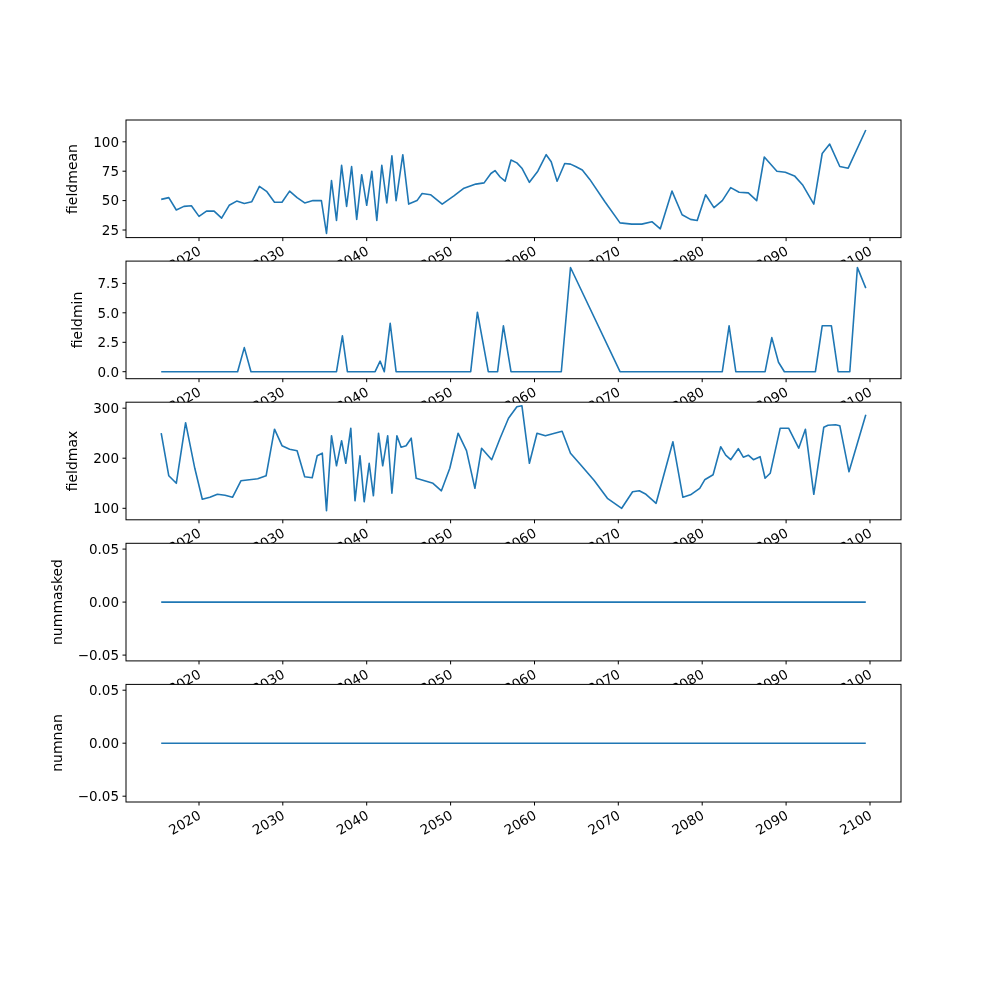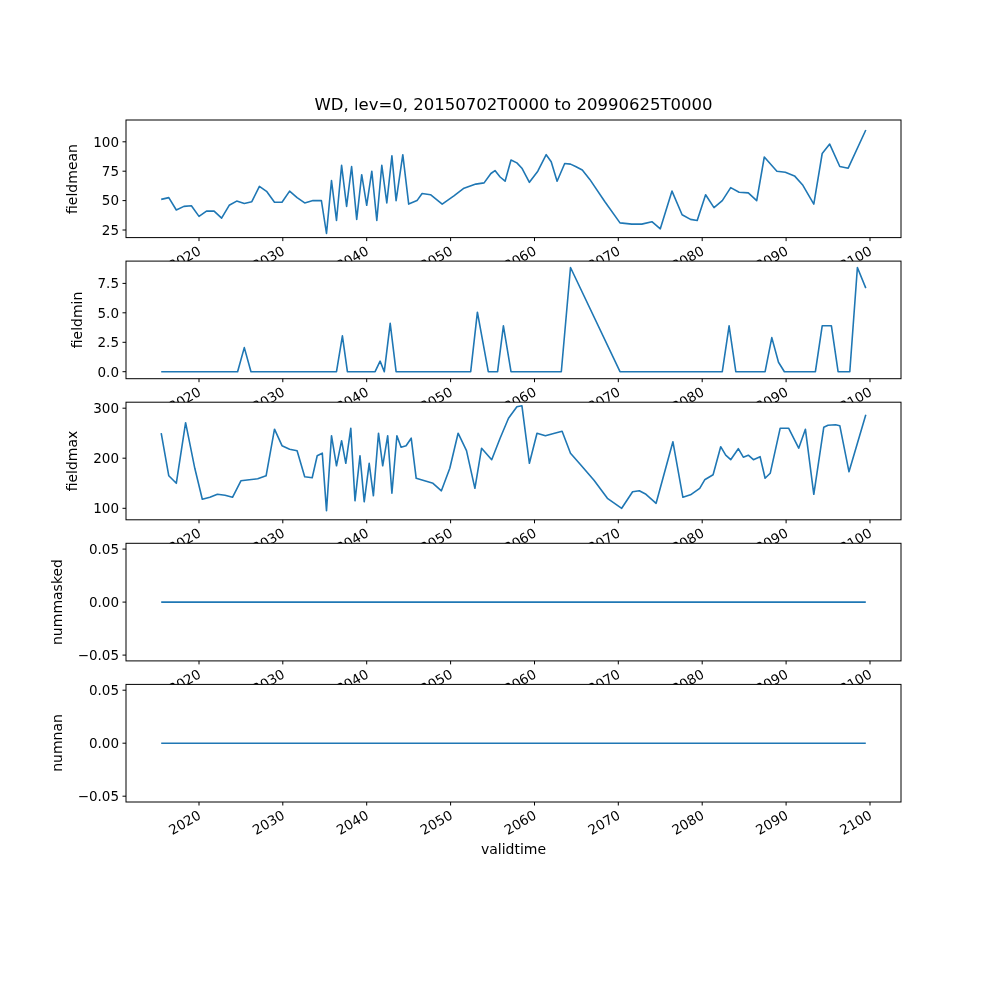--- a/index.html
+++ b/index.html
@@ -176,20 +176,18 @@
         <line x1="618.3" x2="618.3" y1="802.0" y2="805.5" stroke="#000" stroke-width="1"></line>
         <text class="tick" x="621.3" y="818.0" text-anchor="end" transform="rotate(-30 621.3 818.0)">2070</text>
         <line x1="702.2" x2="702.2" y1="802.0" y2="805.5" stroke="#000" stroke-width="1"></line>
         <text class="tick" x="705.2" y="818.0" text-anchor="end" transform="rotate(-30 705.2 818.0)">2080</text>
         <line x1="786.1" x2="786.1" y1="802.0" y2="805.5" stroke="#000" stroke-width="1"></line>
         <text class="tick" x="789.1" y="818.0" text-anchor="end" transform="rotate(-30 789.1 818.0)">2090</text>
         <line x1="870.0" x2="870.0" y1="802.0" y2="805.5" stroke="#000" stroke-width="1"></line>
         <text class="tick" x="873.0" y="818.0" text-anchor="end" transform="rotate(-30 873.0 818.0)">2100</text>
       </g>
     </svg>
-  <div class="fig-title">WD, lev=0, 20150702T0000 to 20990625T0000</div>
   <div class="ylab" style="left:72px;top:178.9px">fieldmean</div>
   <div class="ylab" style="left:77px;top:319.9px">fieldmin</div>
   <div class="ylab" style="left:72px;top:461px">fieldmax</div>
   <div class="ylab" style="left:57px;top:602.1px">nummasked</div>
   <div class="ylab" style="left:57px;top:743.2px">numnan</div>
-  <div class="x-label">validtime</div>
 </div>
 
 </body></html>

